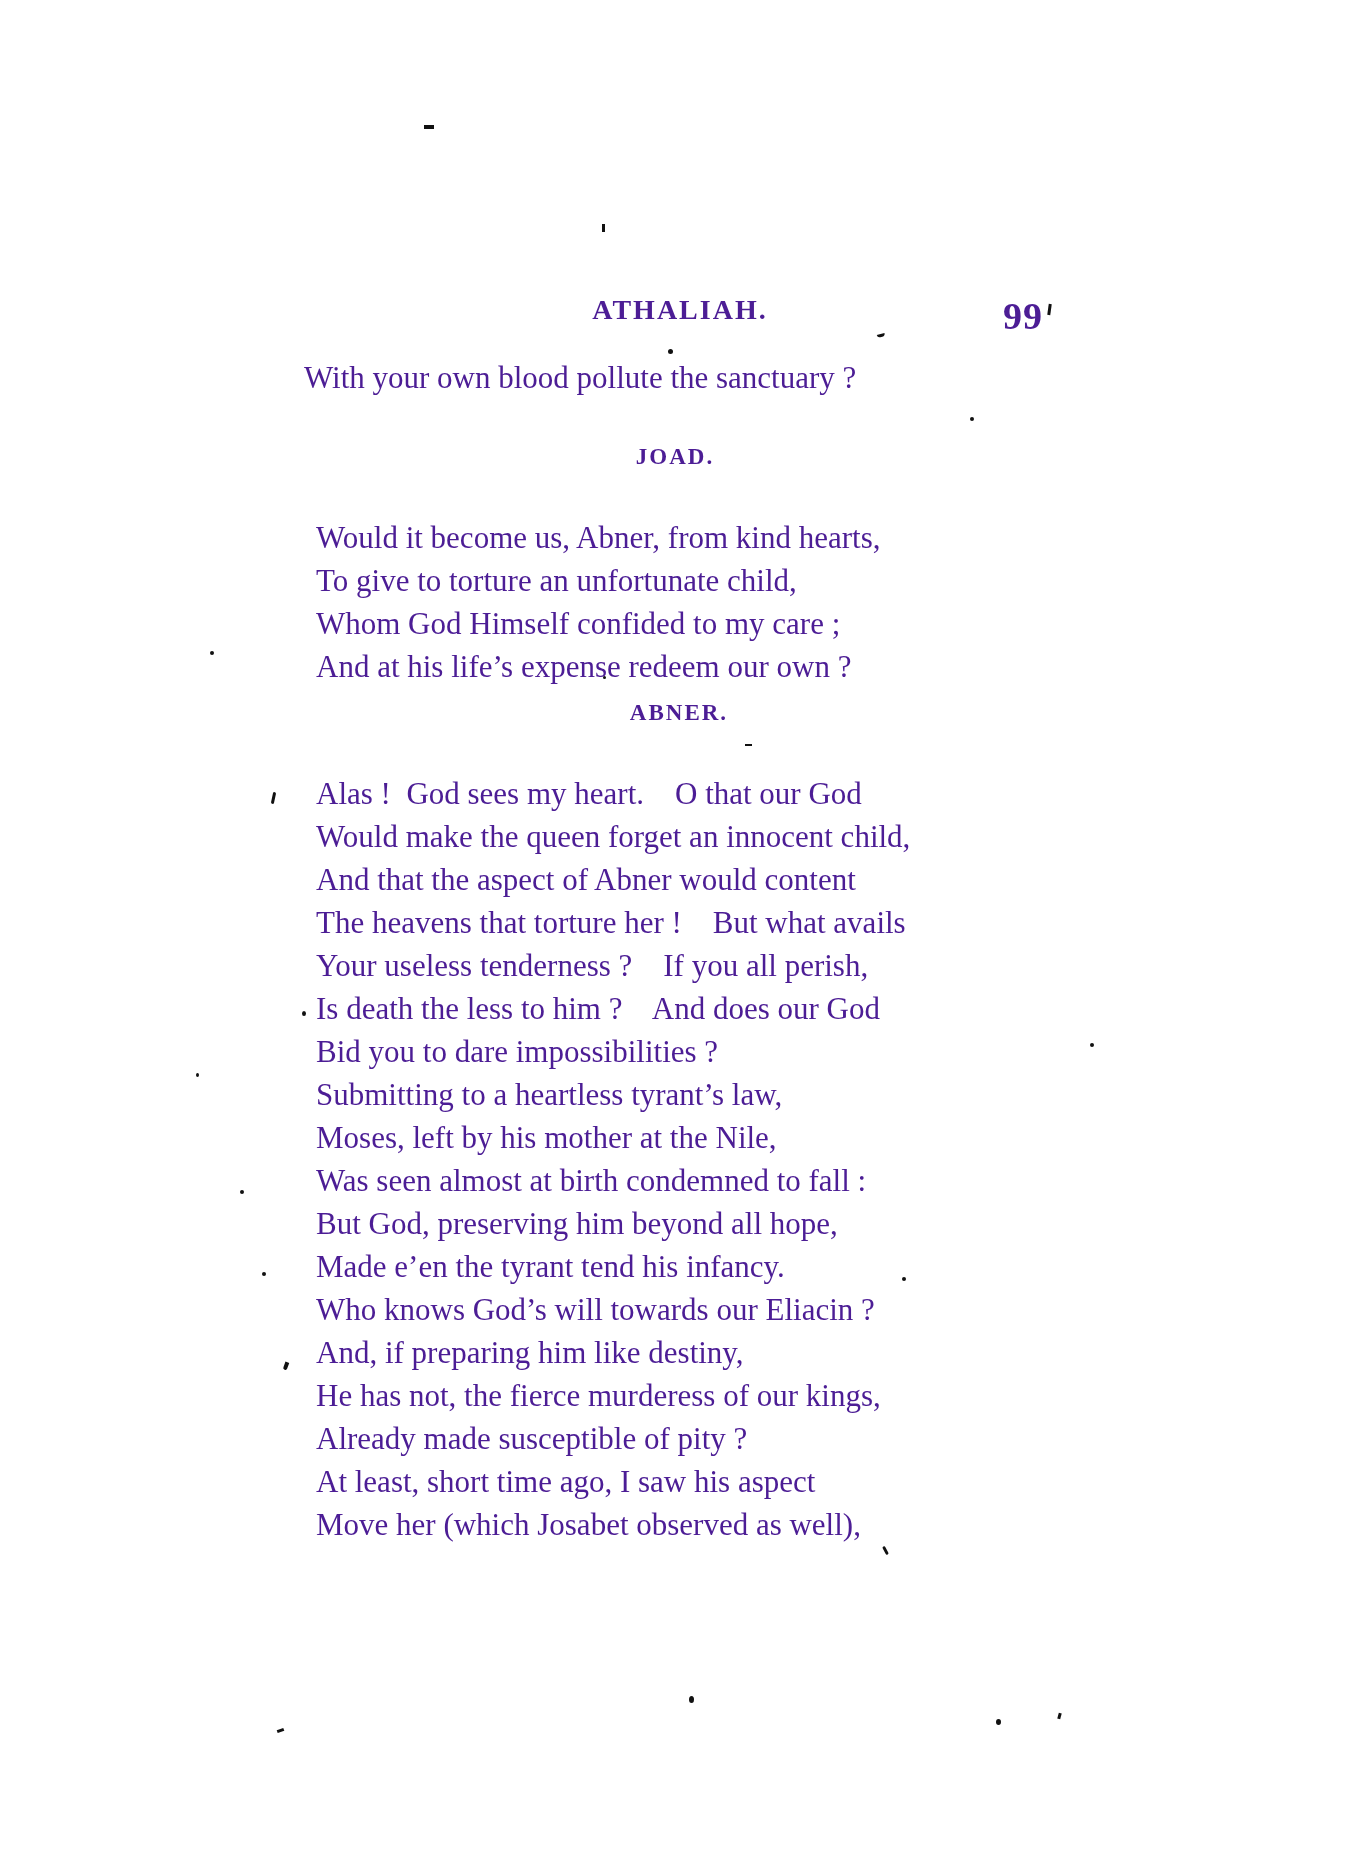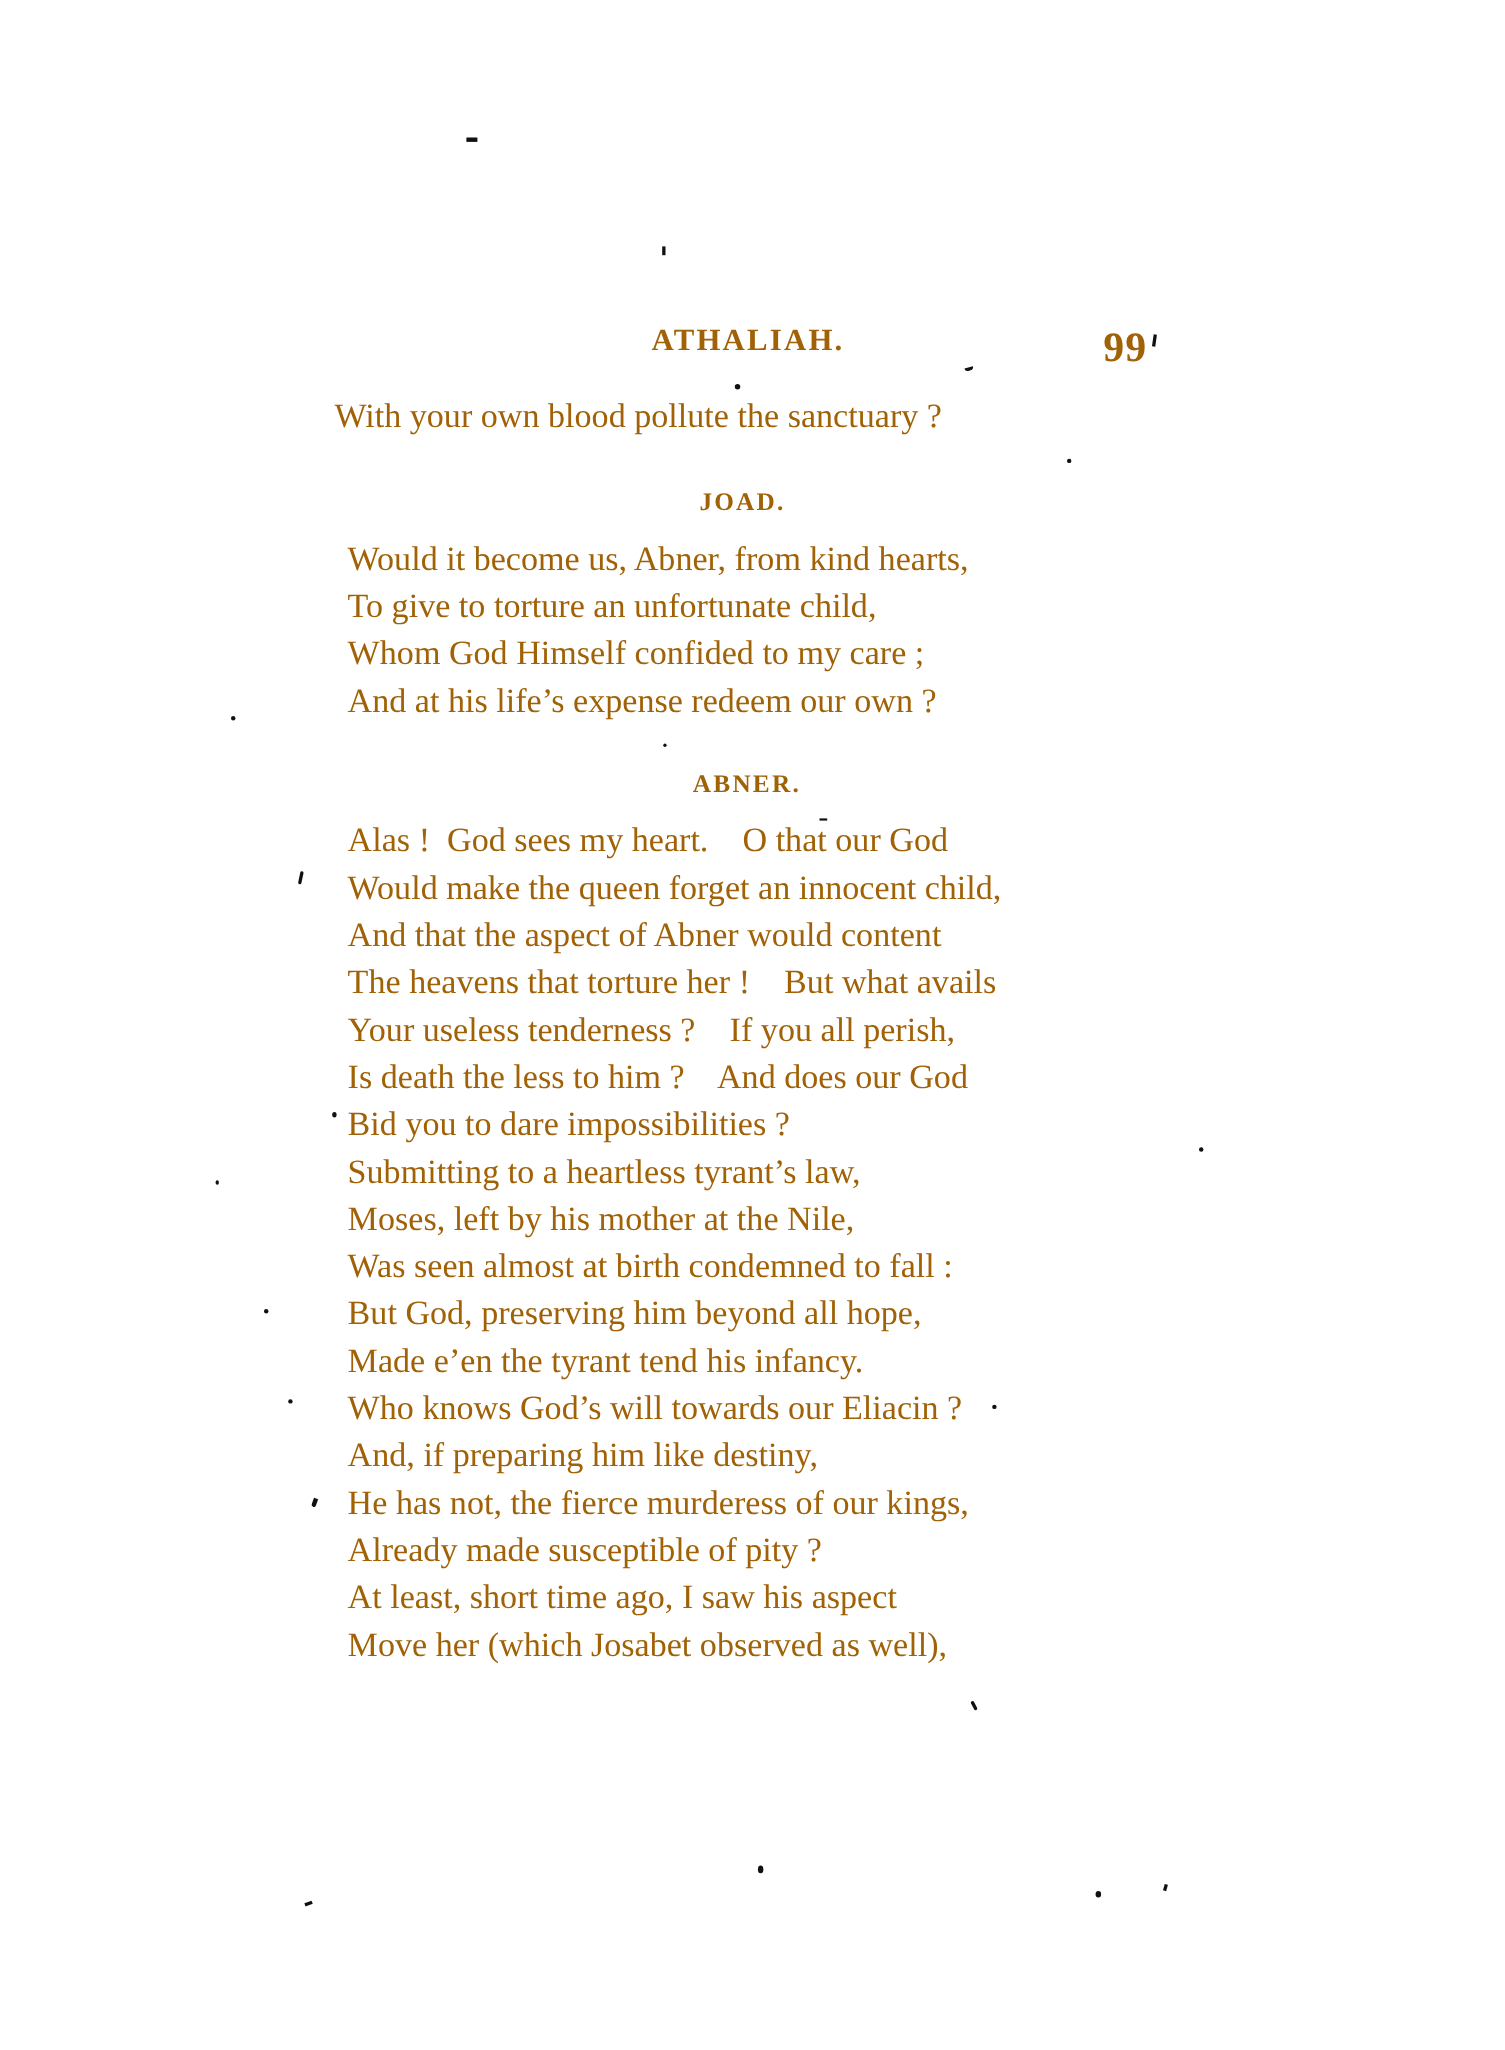--- a/index.html
+++ b/index.html
@@ -5,21 +5,21 @@
   html, body {
     margin: 0;
     padding: 0;
     background: #ffffff;
   }
   .page {
     position: relative;
     width: 1368px;
     height: 1864px;
     background: #ffffff;
-    color: #a16207;
+    color: #4c1d95;
     font-family: "Liberation Serif", "DejaVu Serif", serif;
     overflow: hidden;
   }
   .running-header {
     position: absolute;
     top: 294px;
     left: 0;
     width: 1368px;
     text-align: center;
     font-size: 28px;
@@ -51,20 +51,21 @@
     font-weight: 700;
     letter-spacing: 2px;
   }
   .speaker.joad  { top: 444px; transform: translateX(-9px); }
   .speaker.abner { top: 700px; transform: translateX(-5px); }
   .speech {
     position: absolute;
     left: 316px;
     font-size: 31px;
     line-height: 43px;
+    margin-top: 30px;
   }
   .speech.joad  { top: 486px; }
   .speech.abner { top: 742px; }
   .vline {
     white-space: pre-wrap;
   }
   
   .speck {
     position: absolute;
     background: #111;

